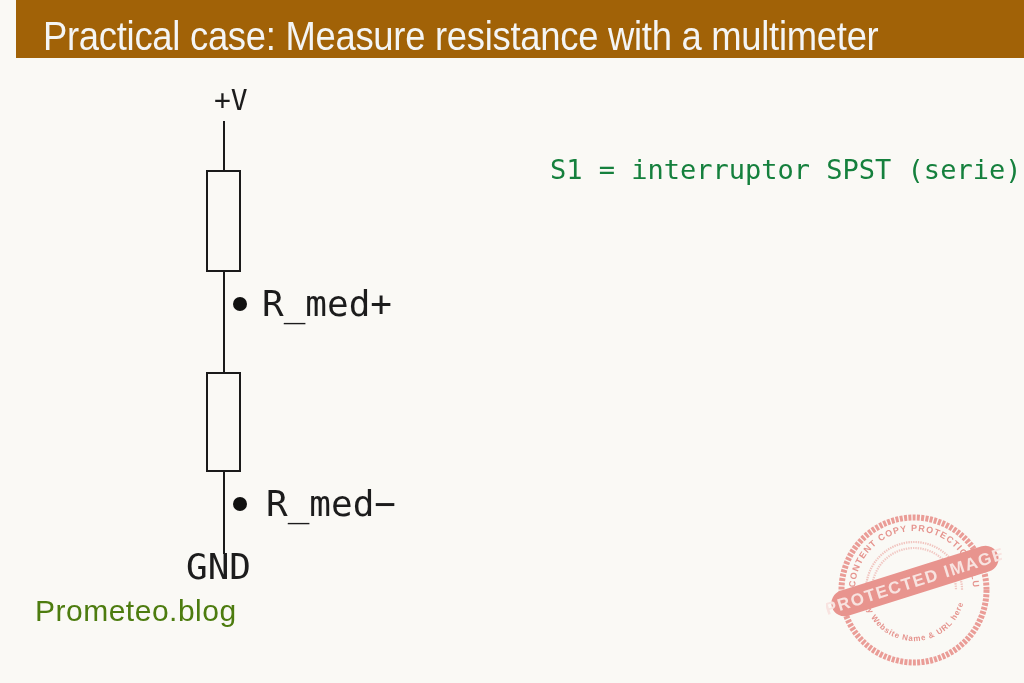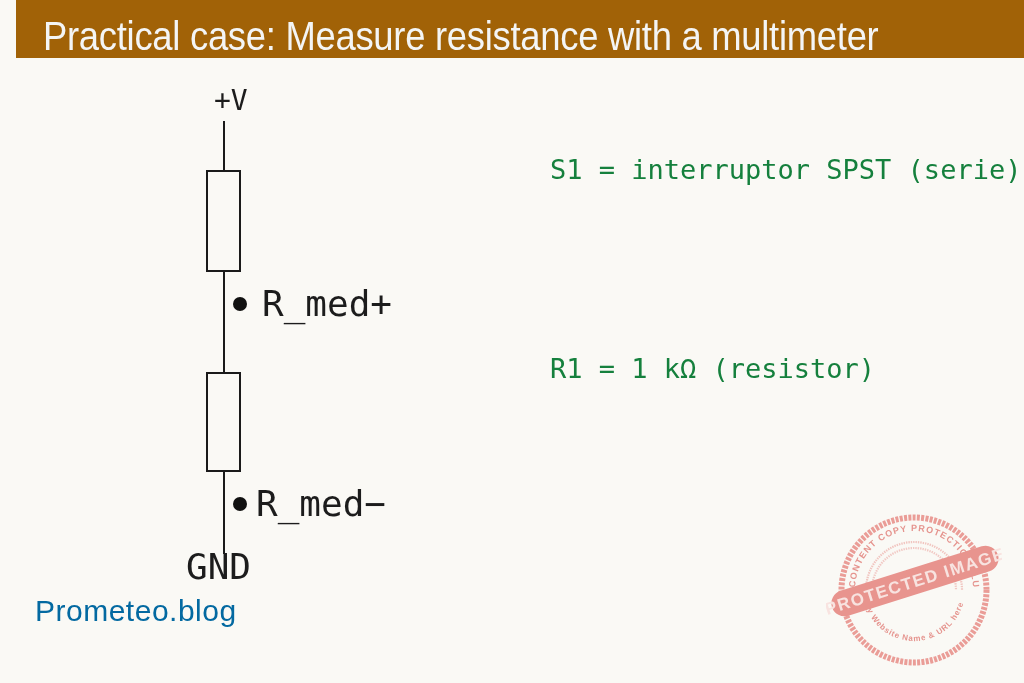--- a/index.html
+++ b/index.html
@@ -38,32 +38,32 @@
   .box-2 { top: 372px; height: 96px; }
   .node-dot {
     position: absolute; left: 233px; width: 14px; height: 14px;
     border-radius: 50%; background: #111;
   }
   .dot-1 { top: 297px; }
   .dot-2 { top: 497px; }
   .lbl { position: absolute; font-size: 36px; line-height: 28px; }
   .lbl-v    { left: 214px; top: 87px;  font-size: 28px; }
   .lbl-rmp  { left: 262px; top: 290px; }
-  .lbl-rmm  { left: 256px; top: 490px; }
+  .lbl-rmm  { left: 266px; top: 490px; }
   .lbl-gnd  { left: 186px; top: 553px; }
 
   
   .annotation { position: absolute; left: 518px; font-size: 27px; line-height: 30px; color: #15803d; margin-left: 32px; }
   .ann-s1 { top: 155px; }
   .ann-r1 { top: 354px; }
 
   
   .site-watermark {
     position: absolute; left: 35px; top: 595px;
-    font-size: 30px; line-height: 32px; color: #0369a1; letter-spacing: 0.5px;
+    font-size: 30px; line-height: 32px; color: #4d7c0f; letter-spacing: 0.5px;
   }
 
   
   .stamp { position: absolute; left: 826px; top: 503px; width: 176px; height: 180px; opacity: 0.85; }
   .stamp text { font-family: "Liberation Sans", sans-serif; font-weight: bold; }
   .stamp .arc-text { font-size: 9px; letter-spacing: 1px; fill: #e2837d; }
   .stamp .arc-text-sm { font-size: 8px; letter-spacing: 0.8px; fill: #e2837d; }
   .stamp .banner-text { font-size: 17px; letter-spacing: 1.5px; fill: #f8e0dd; }
 </style>
 </head>
@@ -83,21 +83,20 @@
     <div class="node-dot dot-1"></div>
     <span class="lbl lbl-rmp mono">R_med+</span>
     <div class="symbol-box box-2"></div>
     <div class="wire wire-3"></div>
     <div class="node-dot dot-2"></div>
     <span class="lbl lbl-rmm mono">R_med−</span>
     <span class="lbl lbl-gnd mono">GND</span>
   </div>
 
   <div class="annotation ann-s1 mono">S1 = interruptor SPST (serie)</div>
-  <div class="annotation ann-r1 mono">R1 = 1 kΩ (resistor)</div>
 
   <div class="site-watermark">Prometeo.blog</div>
 
   <svg class="stamp" viewBox="0 0 176 180">
 
     <circle cx="88" cy="87" r="72.5" fill="none" stroke="#e88d87" stroke-width="6" stroke-dasharray="3 1.3"></circle>
 
     <path d="M 40,87 A 48 48 0 0 1 136,87" fill="none" stroke="#e99a94" stroke-width="2.2" stroke-dasharray="1.4 1" opacity="0.65"></path>
     <path d="M 46,87 A 42 42 0 0 1 130,87" fill="none" stroke="#e99a94" stroke-width="2.2" stroke-dasharray="1.4 1" opacity="0.6"></path>
 

